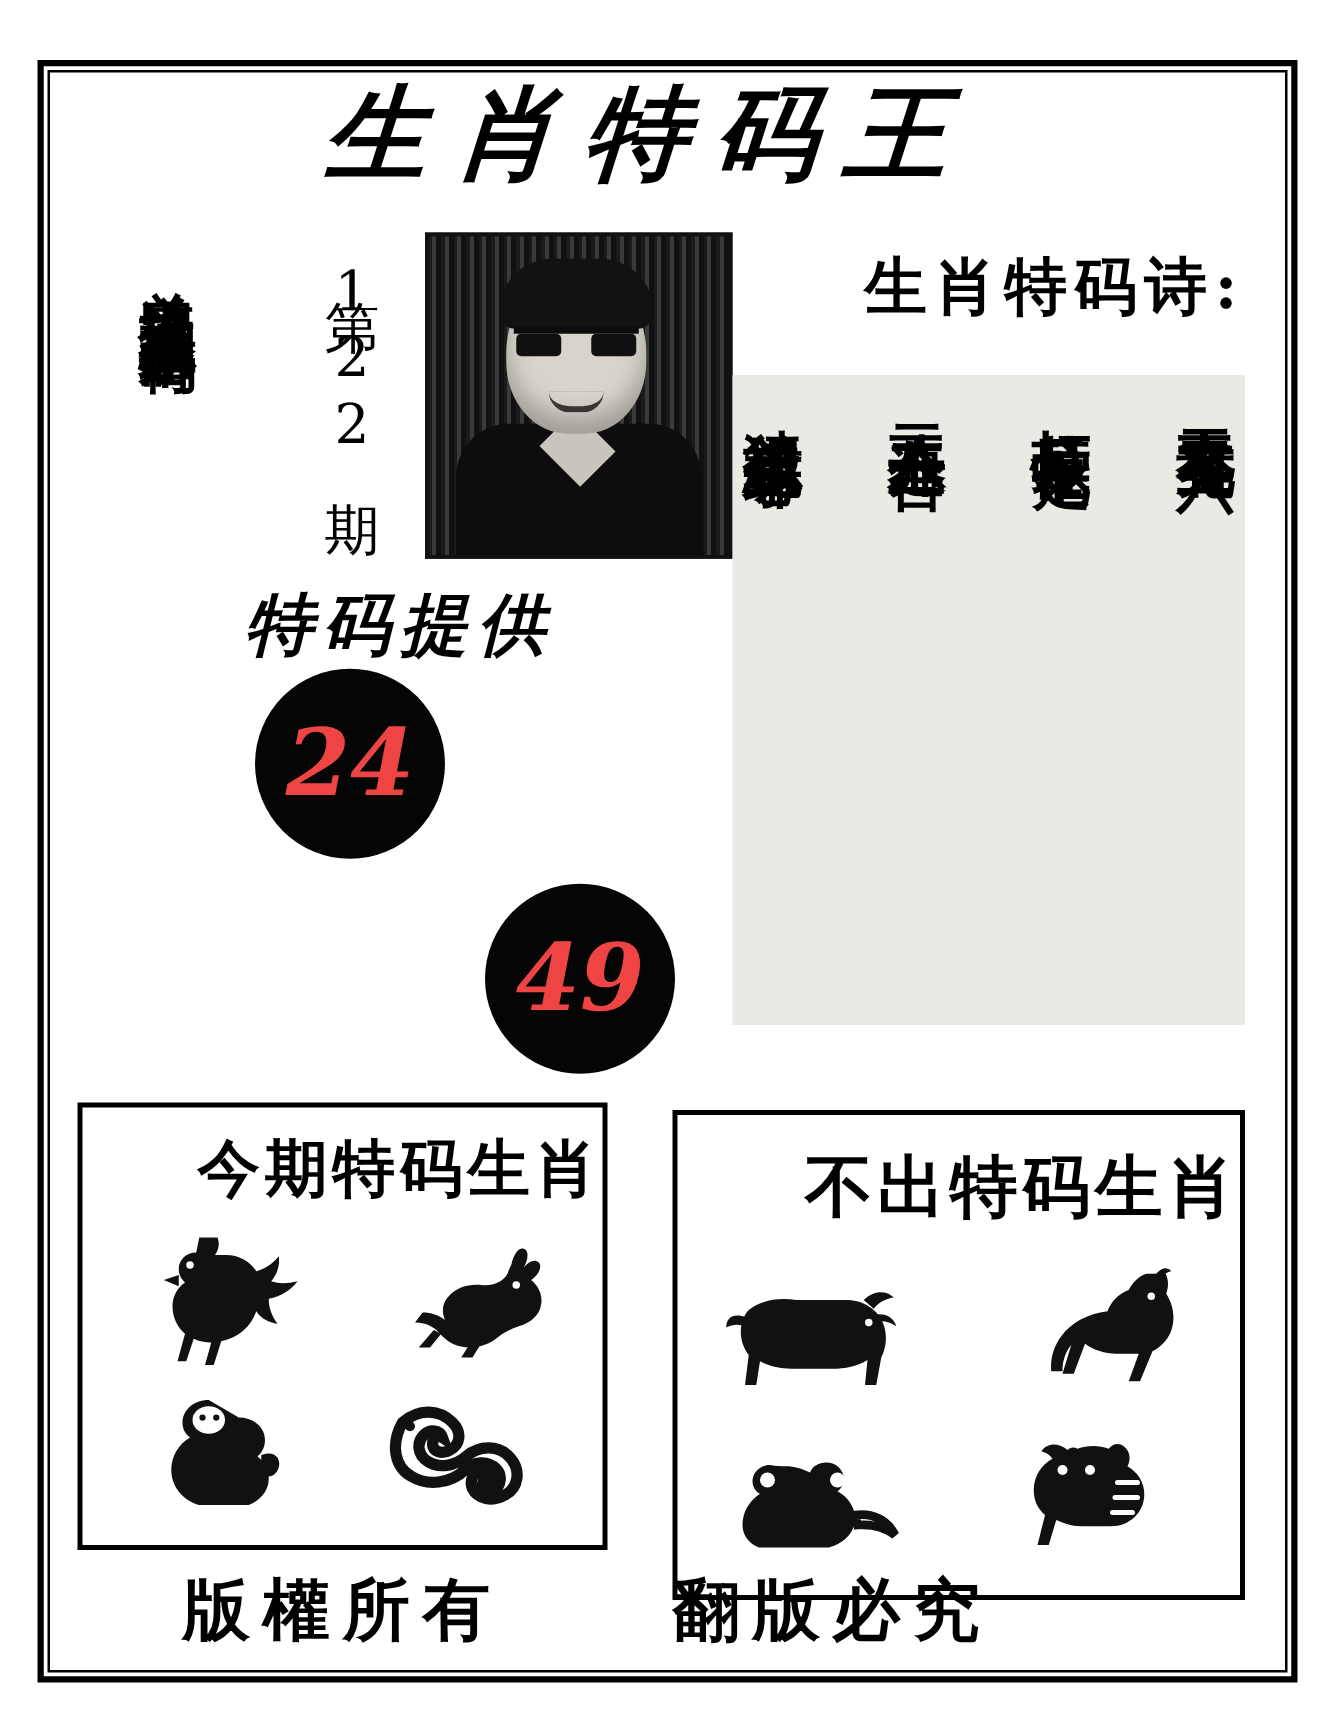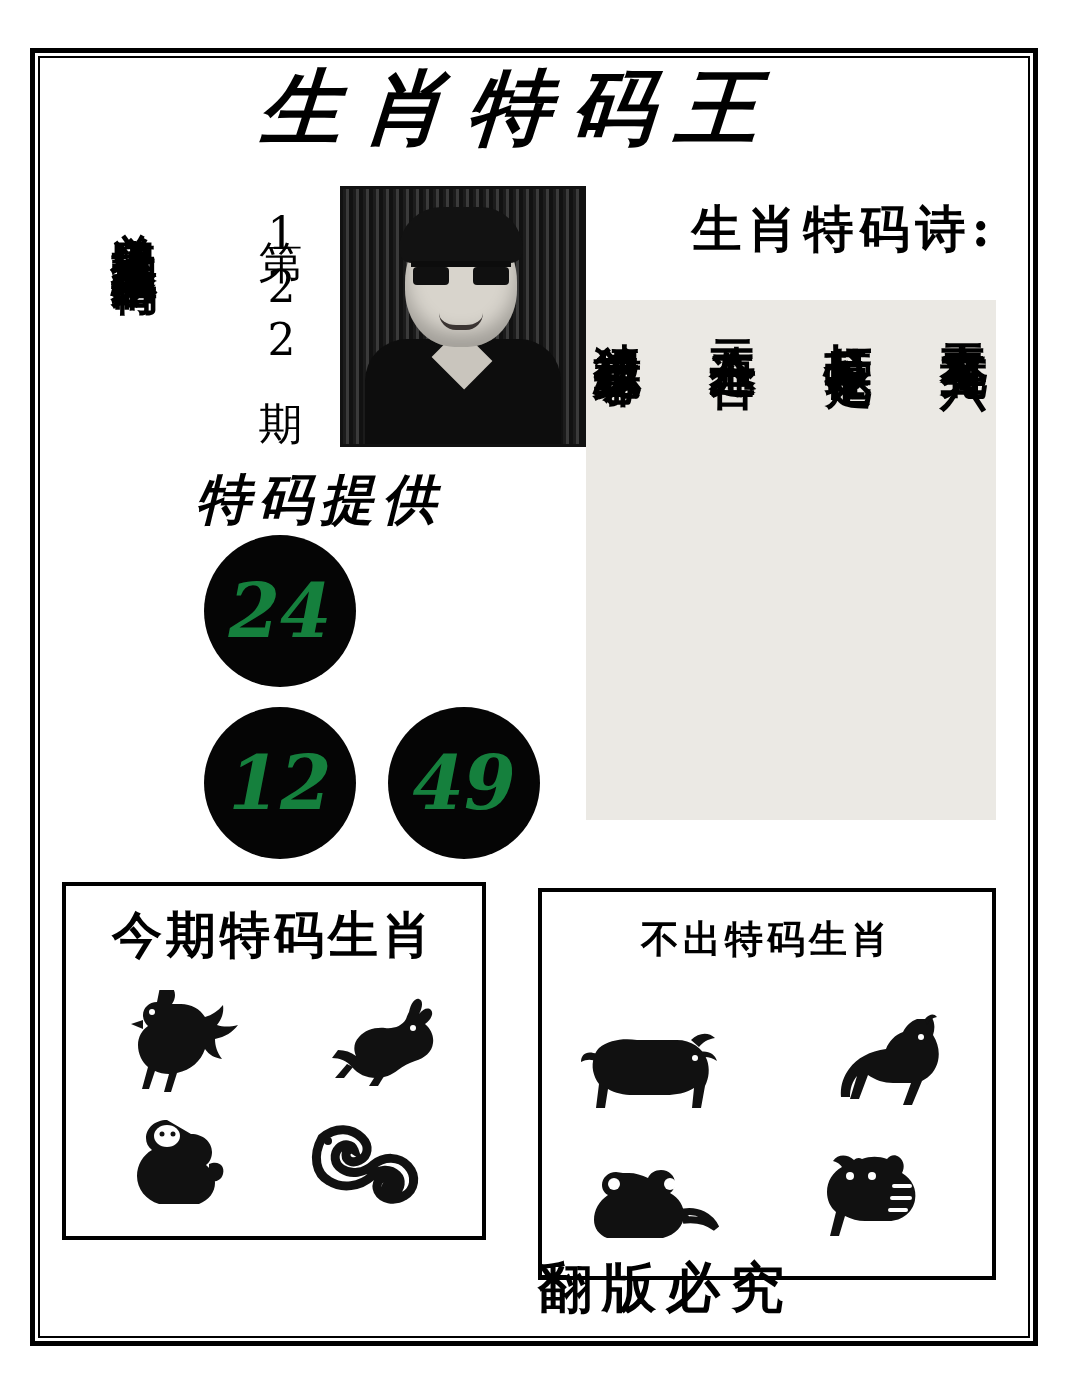--- a/index.html
+++ b/index.html
@@ -187,21 +187,21 @@
     top: 535px;
     width: 348px;
     height: 330px;
   }
   .ball {
     position: absolute;
     width: 152px;
     height: 152px;
     border-radius: 50%;
     background: #050505;
-    color: #15803d;
+    color: #ef4444;
     font-family: "DejaVu Serif", serif;
     font-weight: bold;
     font-size: 74px;
     line-height: 152px;
     text-align: center;
     font-style: italic;
   }
   .ball.b0 { left: 8px;   top: 0px; }
   .ball.b1 { left: 192px; top: 0px; }
   .ball.b2 { left: 8px;   top: 172px; }
@@ -258,32 +258,32 @@
     left: 538px;
     top: 888px;
     width: 458px;
     height: 392px;
     border: 4px solid #000;
     box-sizing: border-box;
   }
   .panel-heading {
     position: absolute;
     width: 100%;
-    text-align: center;
+    text-align: right;
     font-family: Liberation Sans, sans-serif;
     font-weight: bold;
     letter-spacing: 4px;
   }
   .panel-left .panel-heading {
     top: 16px;
     font-size: 50px;
   }
   .panel-right .panel-heading {
     top: 22px;
-    font-size: 38px;
+    font-size: 54px;
   }
   .zodiac-grid {
     position: absolute;
     top: 96px;
     left: 0;
     width: 100%;
     display: flex;
     flex-wrap: wrap;
   }
   .panel-right .zodiac-grid { top: 110px; }
@@ -341,21 +341,20 @@
     <div class="head"></div>
     <div class="hair"></div>
     <div class="glasses"></div>
     <div class="mouth"></div>
   </div>
 
   <div class="tema-label">特码提供</div>
 
   <div class="balls">
     <div class="ball b0">24</div>
-    <div class="ball b2">12</div>
     <div class="ball b3">49</div>
   </div>
 
   <div class="poem-title">生肖特码诗:</div>
   <div class="poem-box">
     <div class="poem-line">无奇不有见三六</div>
     <div class="poem-line">打草惊蛇二七走</div>
     <div class="poem-line">二八不迫开三合</div>
     <div class="poem-line">猜羊报兔心事坏</div>
   </div>
@@ -426,15 +425,16 @@
         <svg width="140" height="104" viewBox="0 0 140 104" aria-hidden="true">
           <path d="M44 18c-7-6-16-6-21 1 4 1 7 3 9 6-9 5-15 14-15 25 0 8 3 15 9 20l-6 24h9l6-20c6 3 13 5 20 5h24c13 0 24-9 26-21 2-11-3-21-13-27 3-6 2-12-3-16-4-3-9-2-12 2-8-3-17-3-25 0-3-2-6-1-8 1z" fill="#111"></path>
           <circle cx="40" cy="34" r="4" fill="#fff"></circle>
           <circle cx="62" cy="34" r="4" fill="#fff"></circle>
           <path d="M84 44h16M82 56h18M80 68h16" stroke="#fff" stroke-width="4" stroke-linecap="round"></path>
         </svg>
       </div>
     </div>
   </div>
 
+  <div class="footer-left">版權所有</div>
   <div class="footer-right">翻版必究</div>
 
 </div>
 
 </body></html>

